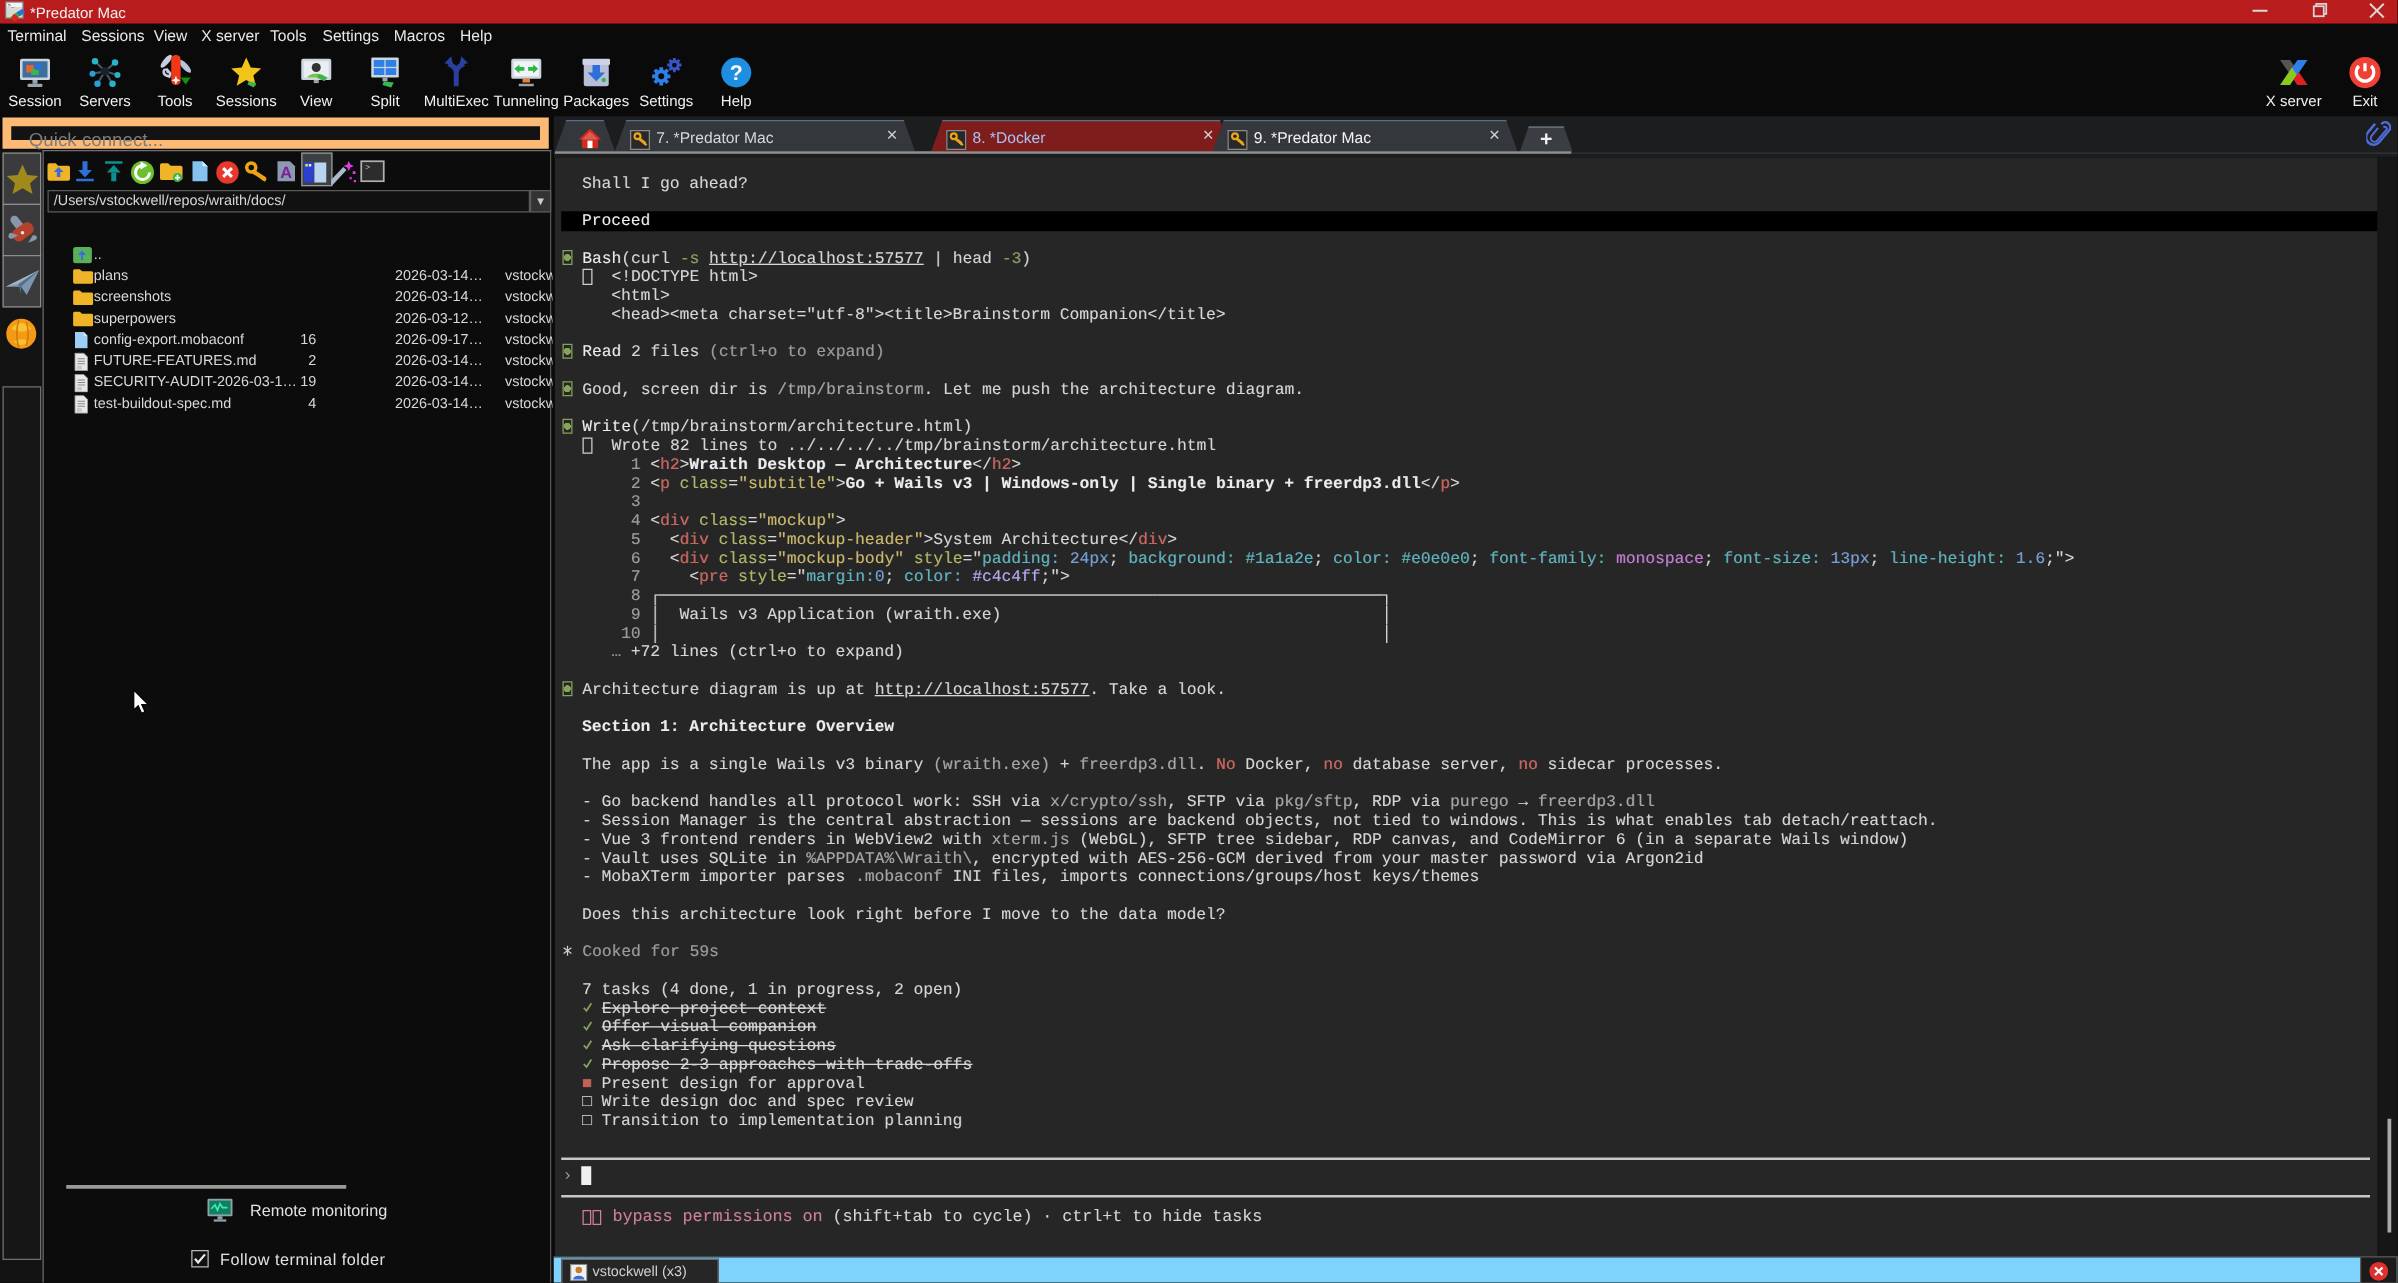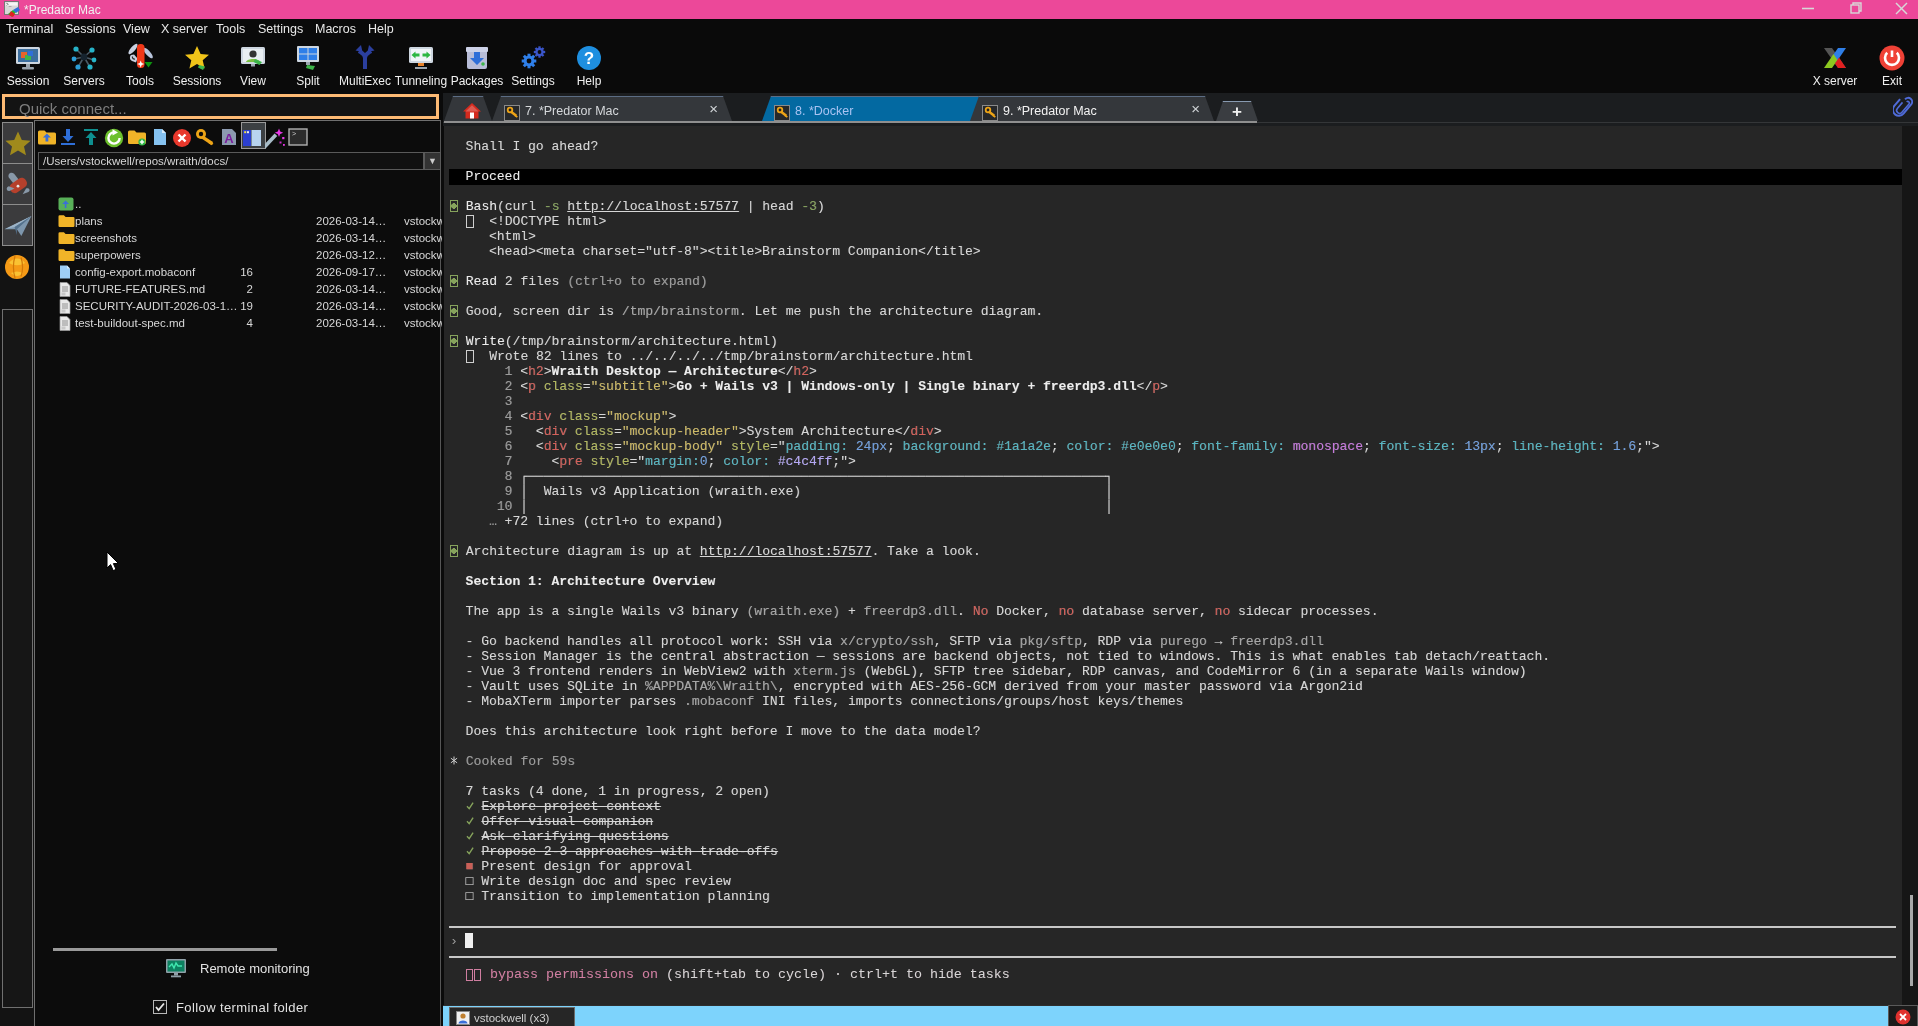--- a/index.html
+++ b/index.html
@@ -1,33 +1,33 @@
 <!DOCTYPE html>
 <html><head><meta charset="utf-8"><title>Predator Mac</title>
 <style>
 *{margin:0;padding:0;box-sizing:border-box}
 html,body{width:1918px;height:1026px;overflow:hidden;background:#0b0b0b;font-family:"Liberation Sans",sans-serif}
-#titlebar{position:absolute;left:0;top:0;width:1918px;height:19px;background:#ec4899}
+#titlebar{position:absolute;left:0;top:0;width:1918px;height:19px;background:#b91c1c}
 #title{position:absolute;left:24px;top:3px;color:#f0f0f0;font-size:12px;font-weight:normal}
 #appicon{position:absolute;left:4px;top:1px}
 .winbtn{position:absolute;top:0;width:30px;height:17px}
 #menubar{position:absolute;left:0;top:19px;width:1918px;height:21px;background:#0a0a0a}
 .mi{position:absolute;top:3px;color:#e8e8e8;font-size:12.5px}
 #toolbar{position:absolute;left:0;top:40px;width:1918px;height:53px;background:#0a0a0a}
 .tbg{position:absolute;top:3px;width:0}
 .tbi{position:absolute;left:-17px;top:0;width:34px;height:30px;text-align:center}
 .tbl{position:absolute;top:31px;left:-45px;width:90px;text-align:center;color:#f0f0f0;font-size:12px}
 #qcwrap{position:absolute;left:0;top:93px;width:443px;height:27px;background:#0a0a0a}
-#qc{position:absolute;left:2px;top:1px;width:437px;height:25px;background:#131313;border:3px solid #fdba74;color:#7d7d7d;font-size:15px;padding:3px 0 0 14px}
+#qc{position:absolute;left:2px;top:1px;width:437px;height:25px;background:#131313;border:7px solid #fdba74;color:#7d7d7d;font-size:15px;padding:3px 0 0 14px}
 #tabbar{position:absolute;left:443px;top:93px;width:1475px;height:33px;background:#1b1d1f}
 .tab{position:absolute;top:96px;height:25px;border-top:1.5px solid #5c6d84}
 .tabin{padding:4px 0 0 8px;white-space:nowrap}
 .home{left:444px;width:48px;background:#34373b;clip-path:polygon(0 100%,9px 0,calc(100% - 9px) 0,100% 100%)}
 .t7{left:492px;width:240px;background:#34373b;clip-path:polygon(0 100%,9px 0,calc(100% - 9px) 0,100% 100%)}
-.t8{left:762px;width:240px;background:#0369a1;clip-path:polygon(0 100%,9px 0,calc(100% - 9px) 0,100% 100%)}
+.t8{left:745px;width:240px;background:#7f1d1d;clip-path:polygon(0 100%,9px 0,calc(100% - 9px) 0,100% 100%)}
 .t9{left:970px;width:244px;background:#34373b;clip-path:polygon(0 100%,9px 0,calc(100% - 9px) 0,100% 100%)}
 .plus{left:1216px;top:101px;width:42px;height:20px;background:#3a3d41;clip-path:polygon(0 100%,7px 0,calc(100% - 7px) 0,100% 100%);border-top:1.5px solid #889ab0}
 .keybox{display:inline-block;width:16px;height:16px;background:#26282a;border:1px solid #8a8a8a;vertical-align:-4px;text-align:center;line-height:11px;margin:0 5px 0 4px}
 .ttx{font-size:12.5px;vertical-align:0px}
 .tclose{position:absolute;right:14px;top:4px;color:#cfd3d6;font-size:15px;line-height:15px}
 #sidestrip{position:absolute;left:0;top:120px;width:34px;height:906px;background:#131313}
 .sscell{position:absolute;left:2px;width:31px;background:#3b3b3d;border:1px solid #8c8c8c;text-align:center}
 #fpanel{position:absolute;left:34px;top:120px;width:407px;height:906px;background:#0c0c0c;border-left:1px solid #6f6f6f;border-top:1px solid #6f6f6f;border-right:1px solid #565656}
 .fbi{position:absolute;top:7px;width:0}
 .fbi svg{transform:translateX(-50%)}

